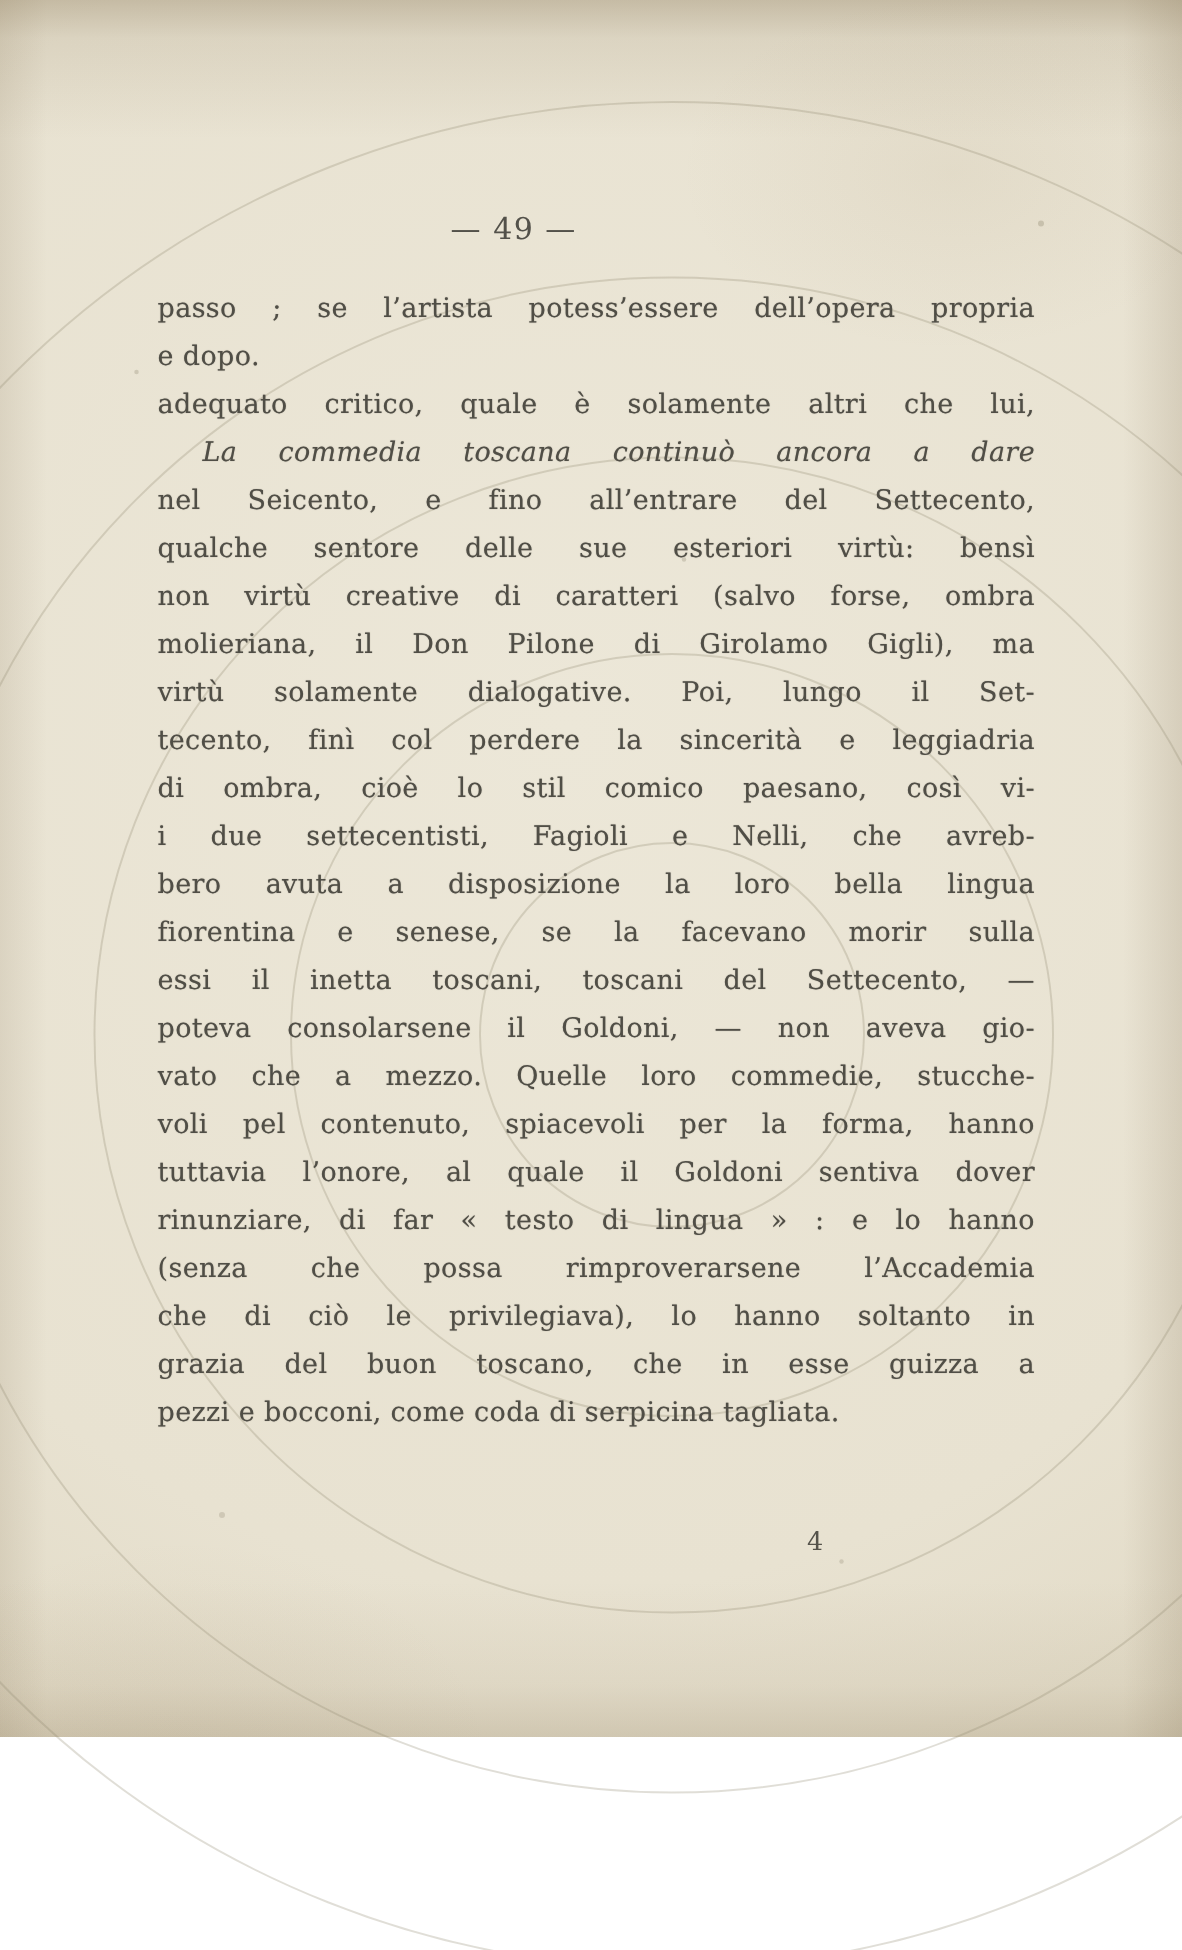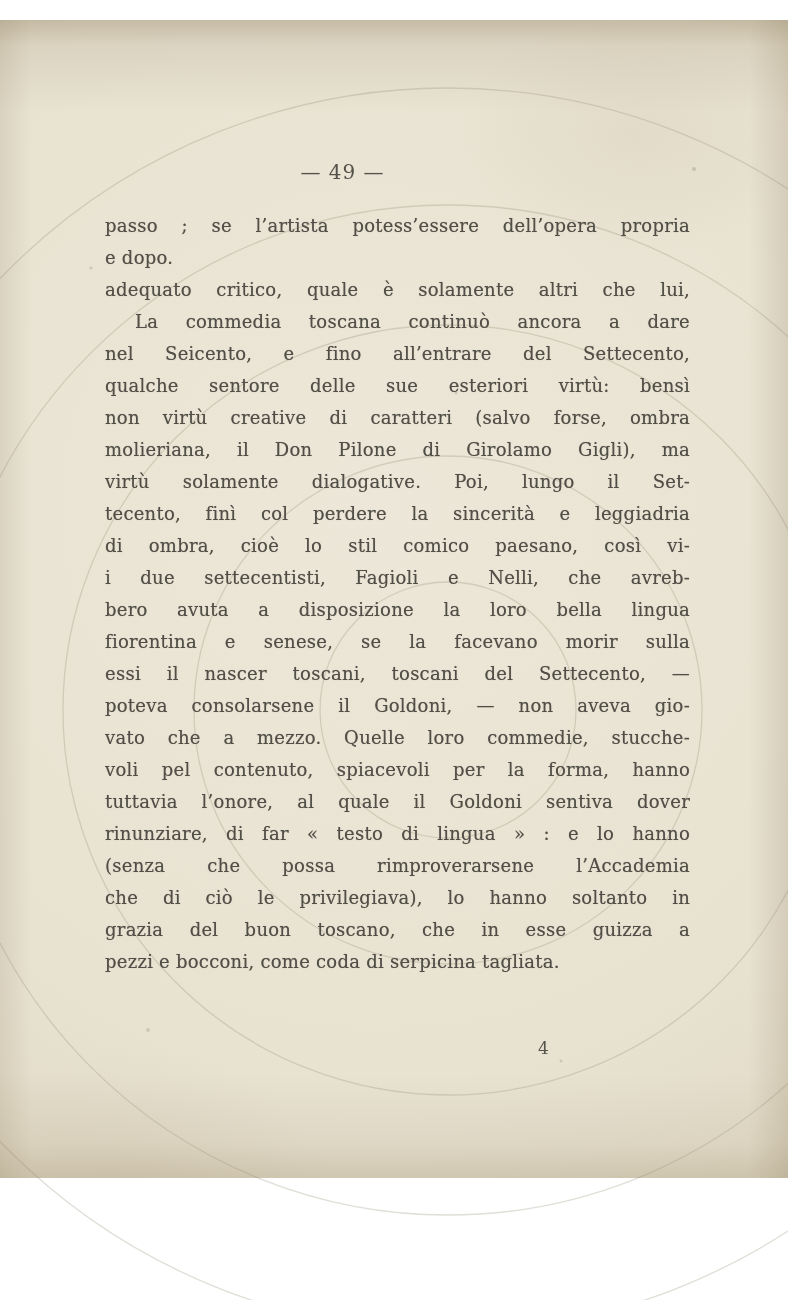--- a/index.html
+++ b/index.html
@@ -14,21 +14,20 @@
     position: relative;
     width: 788px;
     height: 1158px;
     background:
       radial-gradient(260px 170px at 635px 115px, rgba(150,125,85,0.08), rgba(0,0,0,0) 70%),
       radial-gradient(300px 220px at 120px 1180px, rgba(140,115,80,0.08), rgba(0,0,0,0) 70%),
       linear-gradient(180deg, rgba(125,105,70,0.32) 0%, rgba(125,105,70,0.12) 2.2%, rgba(0,0,0,0) 8%),
       linear-gradient(0deg, rgba(125,105,70,0.20) 0%, rgba(125,105,70,0.07) 3%, rgba(0,0,0,0) 9%),
       linear-gradient(90deg, rgba(120,100,70,0.13) 0%, rgba(0,0,0,0) 4%, rgba(0,0,0,0) 95%, rgba(120,100,70,0.17) 100%),
       radial-gradient(130% 90% at 48% 42%, #ece7d8 0%, #e8e2d1 55%, #ded6c0 86%, #d3c8ac 100%);
-    margin-top: 20px;
   }
   .emboss {
     position: absolute;
     left: 0; top: 0;
     pointer-events: none;
   }
   .emboss circle {
     fill: none;
     stroke: #91876f;
     stroke-width: 1.3;
@@ -61,21 +60,21 @@
     overflow: hidden;
     white-space: normal;
   }
   .line.j { text-align: justify; }
   .line.j::after {
     content: "";
     display: inline-block;
     width: 100%;
     height: 0;
   }
-  .line.indent { text-indent: 30px; }
+  .line.indent { text-indent: 30px; font-style: italic; }
   .line .em { }
   .signature-mark {
     position: absolute;
     left: 538px;
     top: 1018px;
     font-size: 17px;
     color: #55534b;
   }
   .specks {
     position: absolute;
@@ -117,21 +116,21 @@
       <div class="line j"><span>nel Seicento, e fino all’entrare del Settecento,</span></div>
       <div class="line j"><span>qualche sentore delle sue esteriori virtù: bensì</span></div>
       <div class="line j"><span>non virtù creative di caratteri (salvo forse, ombra</span></div>
       <div class="line j"><span>molieriana, il </span><span class="em">Don Pilone</span><span> di Girolamo Gigli), ma</span></div>
       <div class="line j"><span>virtù solamente dialogative. Poi, lungo il Set-</span></div>
       <div class="line j"><span>tecento, finì col perdere la sincerità e leggiadria</span></div>
       <div class="line j"><span>di ombra, cioè lo stil comico paesano, così vi-</span></div>
       <div class="line j"><span>i due settecentisti, Fagioli e Nelli, che avreb-</span></div>
       <div class="line j"><span>bero avuta a disposizione la loro bella lingua</span></div>
       <div class="line j"><span>fiorentina e senese, se la facevano morir sulla</span></div>
-      <div class="line j"><span>essi il nascer toscani, toscani del Settecento, —</span></div>
+      <div class="line j"><span>essi il inetta toscani, toscani del Settecento, —</span></div>
       <div class="line j"><span>poteva consolarsene il Goldoni, — non aveva gio-</span></div>
       <div class="line j"><span>vato che a mezzo. Quelle loro commedie, stucche-</span></div>
       <div class="line j"><span>voli pel contenuto, spiacevoli per la forma, hanno</span></div>
       <div class="line j"><span>tuttavia l’onore, al quale il Goldoni sentiva dover</span></div>
       <div class="line j"><span>rinunziare, di far « testo di lingua » : e lo hanno</span></div>
       <div class="line j"><span>(senza che possa rimproverarsene l’Accademia</span></div>
       <div class="line j"><span>che di ciò le privilegiava), lo hanno soltanto in</span></div>
       <div class="line j"><span>grazia del buon toscano, che in esse guizza a</span></div>
       <div class="line"><span>pezzi e bocconi, come coda di serpicina tagliata.</span></div>
     </div>

